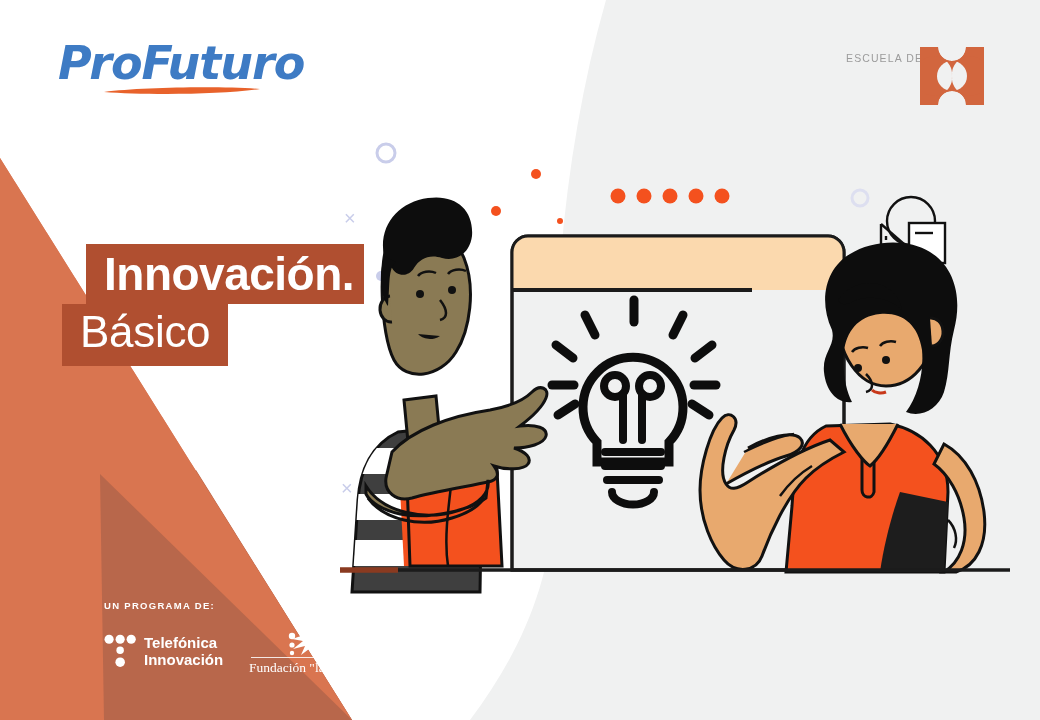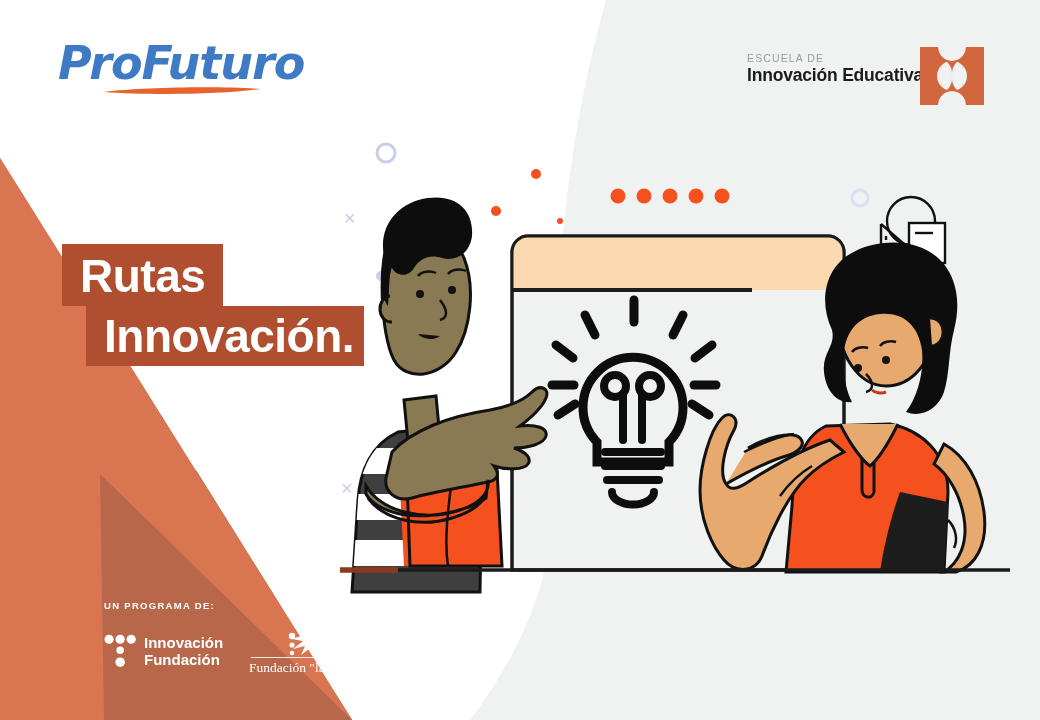--- a/index.html
+++ b/index.html
@@ -290,58 +290,57 @@
   <div id="profuturo-logo">
     <div class="pf-word">ProFuturo</div>
     <svg class="pf-swoosh" viewBox="0 0 160 9" width="160" height="9">
       <path d="M2,6 C40,1 120,0 158,3 C120,9 40,9 2,6 Z" fill="#E8622B"></path>
     </svg>
   </div>
 
   <div id="escuela-lockup">
     <div id="escuela-text">
       <div id="escuela-eyebrow">ESCUELA DE</div>
-      <div id="escuela-title">Innovación Educativa</div>
     </div>
     <svg id="escuela-mark" viewBox="0 0 72 62" width="72" height="62">
       <path d="M4,2 L22,2 A14,14 0 0 0 50,2 L68,2 L68,60 L50,60
                A14,14 0 0 0 22,60 L4,60 Z" fill="#D2663E"></path>
       <circle cx="36" cy="31" r="15" fill="#F0F1F1"></circle>
       <path d="M4,2 L22,2 A14,14 0 0 0 50,2 L68,2 L68,18
                A18,18 0 0 0 36,31 A18,18 0 0 0 4,18 Z" fill="#D2663E"></path>
       <path d="M4,60 L22,60 A14,14 0 0 1 50,60 L68,60 L68,44
                A18,18 0 0 1 36,31 A18,18 0 0 1 4,44 Z" fill="#D2663E"></path>
     </svg>
   </div>
 
   <div id="title-stack">
     <div class="title-wrap">
-      <span class="title-line" id="title-line-1">Rutas</span>
+      <span class="title-line" id="title-line-2">Innovación.</span>
     </div>
     <div class="title-wrap">
-      <span class="title-line" id="title-line-2">Innovación.</span>
+      <span class="title-line" id="title-line-3">Básico</span>
     </div>
   </div>
 
   <div id="programa-block">
     <div id="programa-label">UN PROGRAMA DE:</div>
 
     <div id="sponsor-row">
 
       <div id="telefonica-logo">
         <svg viewBox="0 0 40 42" width="34" height="36" style="position:absolute;left:0;top:2px;">
           <circle cx="6" cy="6" r="5.4" fill="#ffffff"></circle>
           <circle cx="19" cy="6" r="5.4" fill="#ffffff"></circle>
           <circle cx="32" cy="6" r="5.4" fill="#ffffff"></circle>
           <circle cx="19" cy="19" r="4.4" fill="#ffffff"></circle>
           <circle cx="19" cy="33" r="5.6" fill="#ffffff"></circle>
         </svg>
         <div id="telefonica-text">
+          <div>Telefónica</div>
           <div>Innovación</div>
-          <div>Fundación</div>
         </div>
       </div>
 
       <div id="lacaixa-logo">
         <svg viewBox="0 0 115 36" width="115" height="36" style="position:absolute;left:0;top:-2px;">
           <path d="M70,1 L64,13 L75,10 L67,19 L79,18 L68,24 L79,30 L65,27 L70,36
                    L60,27 L52,33 L56,24 L44,27 L54,19 L43,17 L55,13 L47,5 L59,11 Z" fill="#ffffff"></path>
           <circle cx="43" cy="14" r="3.2" fill="#ffffff"></circle>
           <circle cx="43" cy="23" r="2.6" fill="#ffffff"></circle>
           <circle cx="43" cy="31" r="2.2" fill="#ffffff"></circle>

